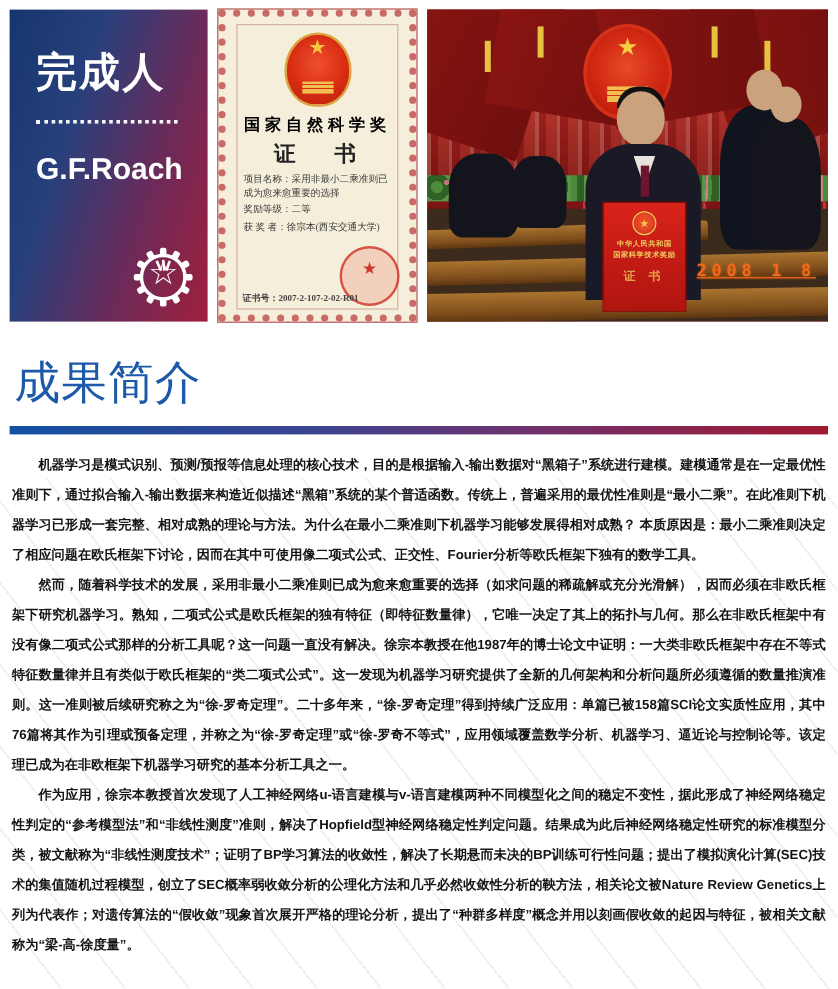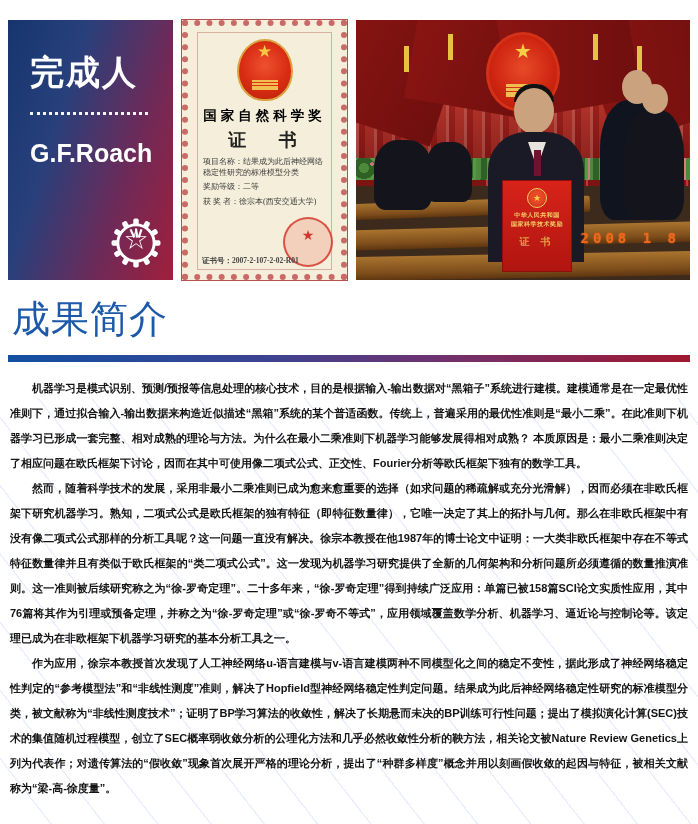--- a/index.html
+++ b/index.html
@@ -7,21 +7,21 @@
   .page { position:relative; width:698px; height:824px; background:#fff; overflow:hidden; }
 
   
   .watermark {
     position:absolute; left:0; top:380px; width:698px; height:444px;
     background:repeating-linear-gradient(52deg, rgba(130,160,235,.16) 0 1.5px, transparent 1.5px 42px);
     pointer-events:none;
   }
 
   
-  .header { position:absolute; left:8px; top:20px; width:682px; height:260px; display:flex; gap:9px; }
+  .header { position:absolute; left:8px; top:8px; width:682px; height:260px; display:flex; gap:9px; }
 
   .panel {
     width:165px; height:260px; flex:0 0 165px;
     background:linear-gradient(108deg,#16356e 0%,#27407c 32%,#6e2a58 68%,#a01f3c 100%);
     color:#fff; padding:30px 20px 0 22px; position:relative;
   }
   .panel-title { font-size:34px; font-weight:bold; letter-spacing:2px; }
   .panel-dots { margin:16px 0 20px 0; width:118px; border-top:3px dotted rgba(255,255,255,.95); }
   .panel-name { font-size:25px; font-weight:bold; line-height:36px; }
   .gear-badge { position:absolute; right:8px; bottom:8px; width:58px; height:58px; }
@@ -86,21 +86,21 @@
   .mainman-head { left:158px; bottom:146px; width:40px; height:46px; }
   .hair { position:absolute; left:158px; bottom:178px; width:40px; height:18px; border-radius:20px 20px 0 0; background:#111; }
   .folder { position:absolute; left:146px; bottom:8px; width:70px; height:92px; background:linear-gradient(#d8231a,#b01510); border:1px solid #8d0e0a;
     color:#f2ce62; text-align:center; font-weight:bold; }
   .folder .f-emblem { width:20px; height:20px; margin:7px auto 3px auto; border-radius:50%; border:1px solid #f2ce62;
     background:radial-gradient(circle at 50% 45%, #e84a28 0 40%, #c32410 100%); font-size:9px; line-height:19px; color:#f6cf45; }
   .folder .f-l1 { font-size:6px; letter-spacing:.5px; }
   .folder .f-l2 { font-size:6px; letter-spacing:.5px; }
   .folder .f-l3 { font-size:10px; letter-spacing:4px; margin-top:6px; color:#e9b94f; opacity:.85; }
   .datestamp { position:absolute; right:10px; bottom:34px; color:#f2671e; font-family:"DejaVu Sans Mono",monospace;
-    font-size:14px; font-weight:bold; letter-spacing:4px; text-shadow:0 0 2px rgba(255,120,0,.6); }
+    font-size:14px; font-weight:bold; letter-spacing:4px; text-shadow:0 0 2px rgba(255,120,0,.6);text-decoration:underline; }
 
   
   .section-title { position:relative; margin:26px 0 10px 12px; font-size:38px; font-weight:normal; color:#1c5aa9; letter-spacing:1px; }
   .divider { position:relative; margin:0 8px; height:7px;
     background:linear-gradient(90deg,#1250a2 0%,#3c4390 38%,#6d3270 62%,#a01830 100%); }
   .body-text { position:relative; margin:14px 10px 0 10px; }
   .body-text p { font-size:11px; line-height:25px; font-weight:bold; color:#141414; text-align:justify; text-indent:2em; }
 </style>
 </head>
 <body>
@@ -141,21 +141,21 @@
     </div>
 
     <div class="cert">
       <div class="cert-inner">
         <div class="emblem">
           <div class="e-star">★</div>
           <div class="e-gate"></div>
         </div>
         <div class="cert-title">国家自然科学奖</div>
         <div class="cert-sub">证 书</div>
-        <div class="cert-field"><span>项目名称：</span><span>结果成为此后神经网络稳定性研究的标准模型分类</span></div>
+        <div class="cert-field"><span>项目名称：</span><span>采用非最小二乘准则已成为愈来愈重要的选择</span></div>
         <div class="cert-field"><span>奖励等级：</span><span>二等</span></div>
         <div class="cert-field"><span>获 奖 者：</span><span>徐宗本(西安交通大学)</span></div>
         <div class="seal">
             <div class="s-star">★</div>
           </div>
         <div class="cert-no">证书号：2007-2-107-2-02-R01</div>
       </div>
     </div>
 
     <div class="photo">

